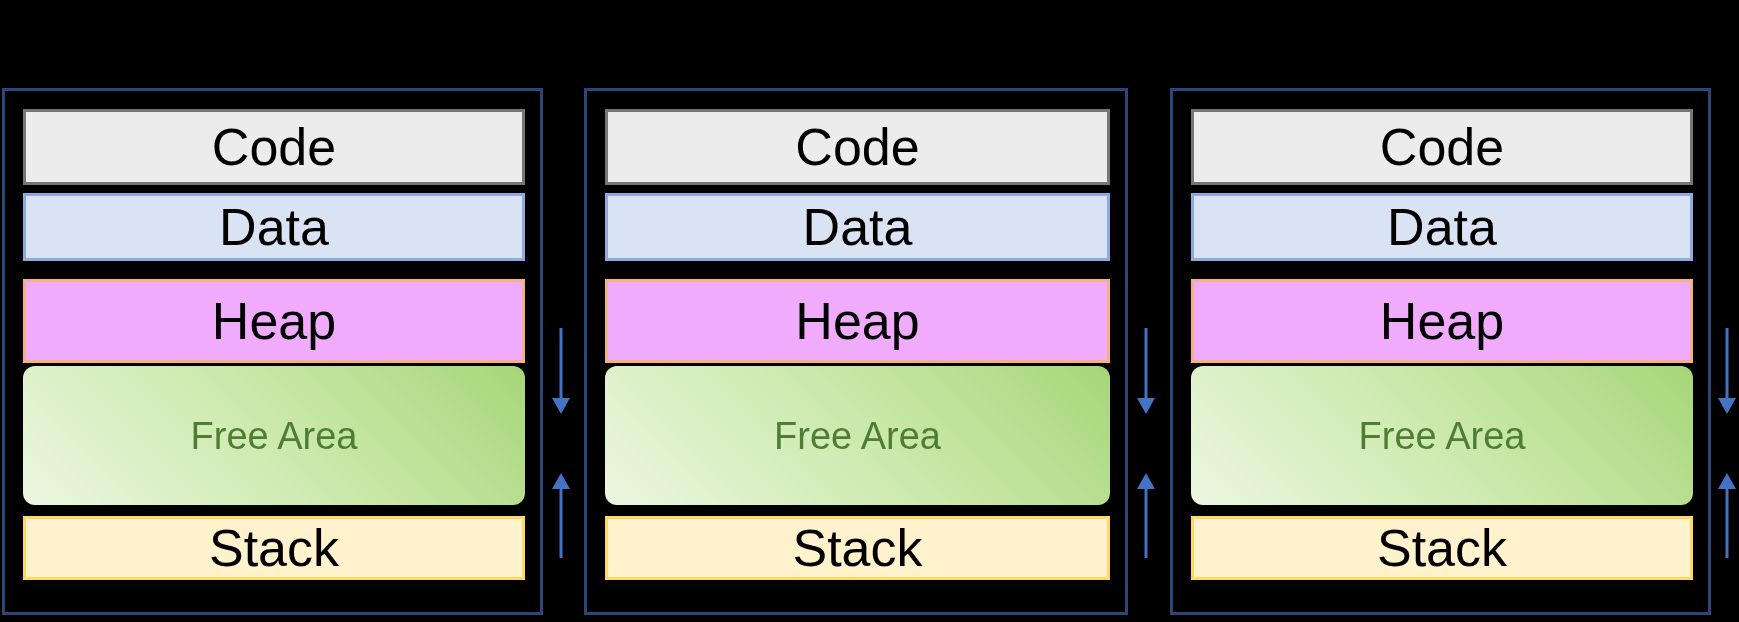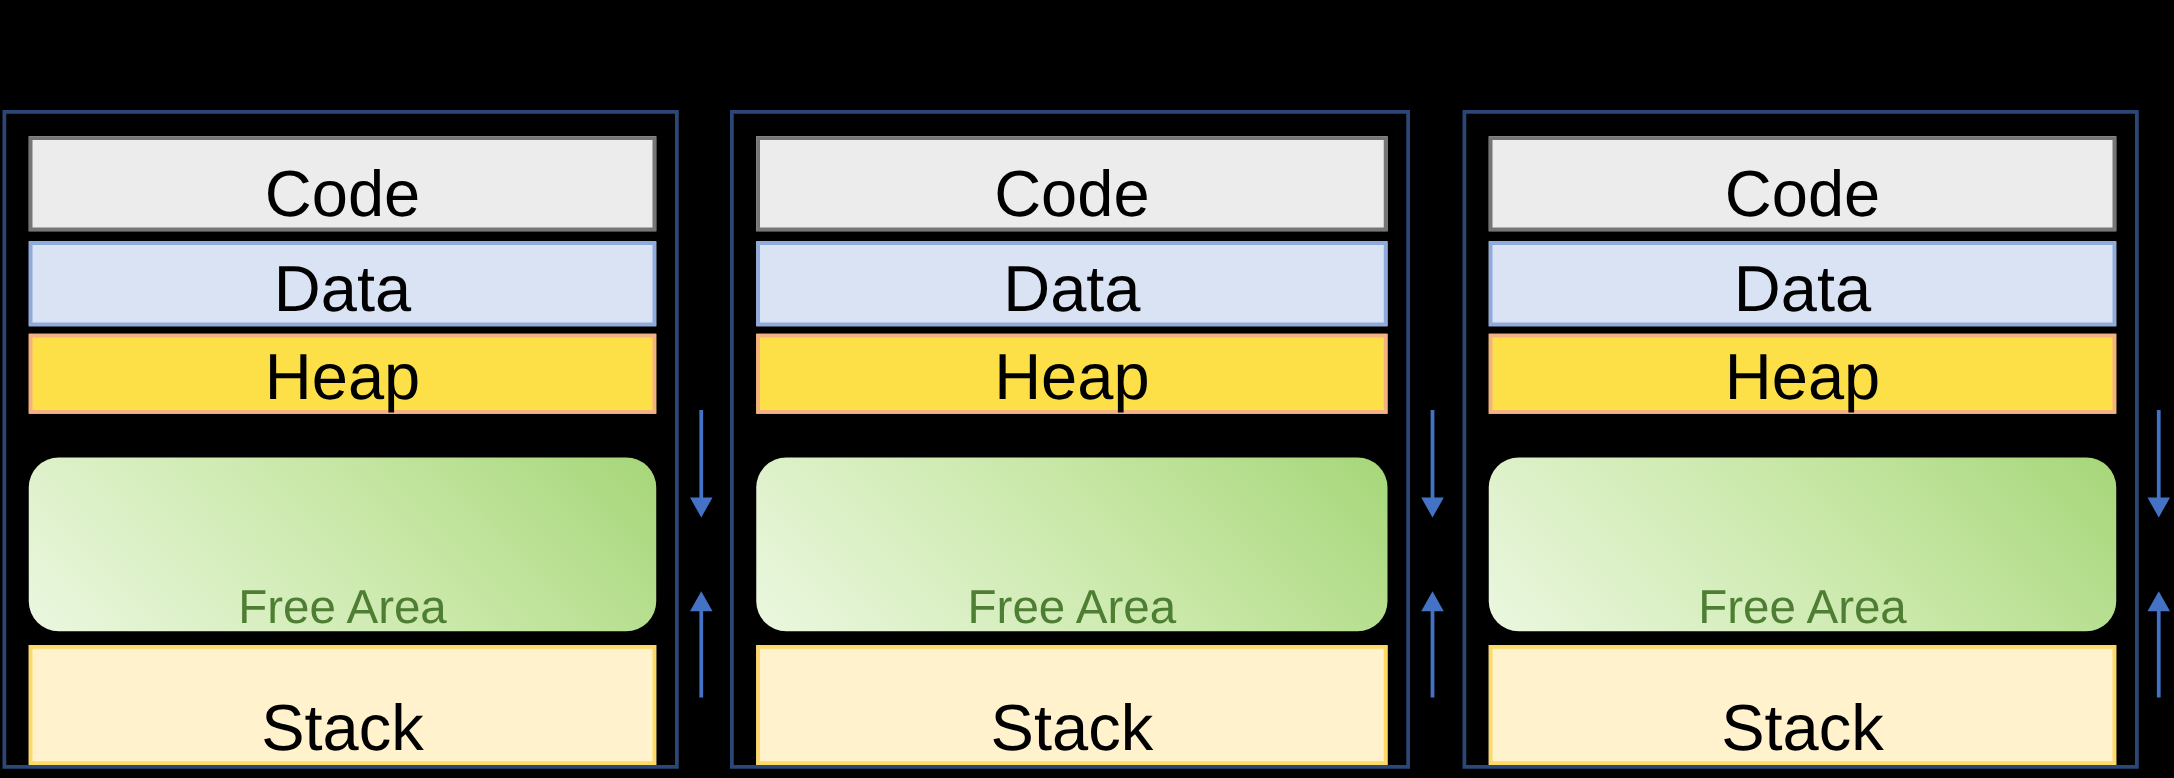--- a/index.html
+++ b/index.html
@@ -26,38 +26,38 @@
   .panel.p1 { left: 2px;    width: 541px; }
   .panel.p2 { left: 584px;  width: 544px; }
   .panel.p3 { left: 1170px; width: 541px; }
 
   .section {
     position: absolute;
     left: 18px;
     right: 15px;
     box-sizing: border-box;
     display: flex;
-    align-items: flex-end;
+    align-items: center;
     justify-content: center;
     font-size: 52px;
     line-height: 1;
     color: #000000;
   }
   .sec-code  { top: 18px;  height: 76px;  background: #ececec; border: 3px solid #767676; }
   .sec-data  { top: 102px; height: 68px;  background: #dae3f3; border: 3px solid #8faadc; }
-  .sec-heap  { top: 176px; height: 64px;  background: #fde047; border: 3px solid #f4b183; }
+  .sec-heap  { top: 188px; height: 84px;  background: #f0abfc; border: 3px solid #f4b183; }
   .sec-free  {
     top: 275px; height: 139px;
     background: linear-gradient(225deg, #a6d679 0%, #c9e8a8 45%, #ebf7e0 100%);
     border: none;
-    border-radius: 24px;
+    border-radius: 12px;
     color: #4e7e33;
     font-size: 38px;
   }
-  .sec-stack { top: 425px; height: 96px;  background: #fff2cc; border: 3px solid #ffd966; }
+  .sec-stack { top: 425px; height: 64px;  background: #fff2cc; border: 3px solid #ffd966; }
 
   
   .arrow-col {
     position: absolute;
     top: 0;
     width: 20px;
     height: 622px;
     transform: translateX(-50%);
   }
   .arrow-col.c1 { left: 561px; }

